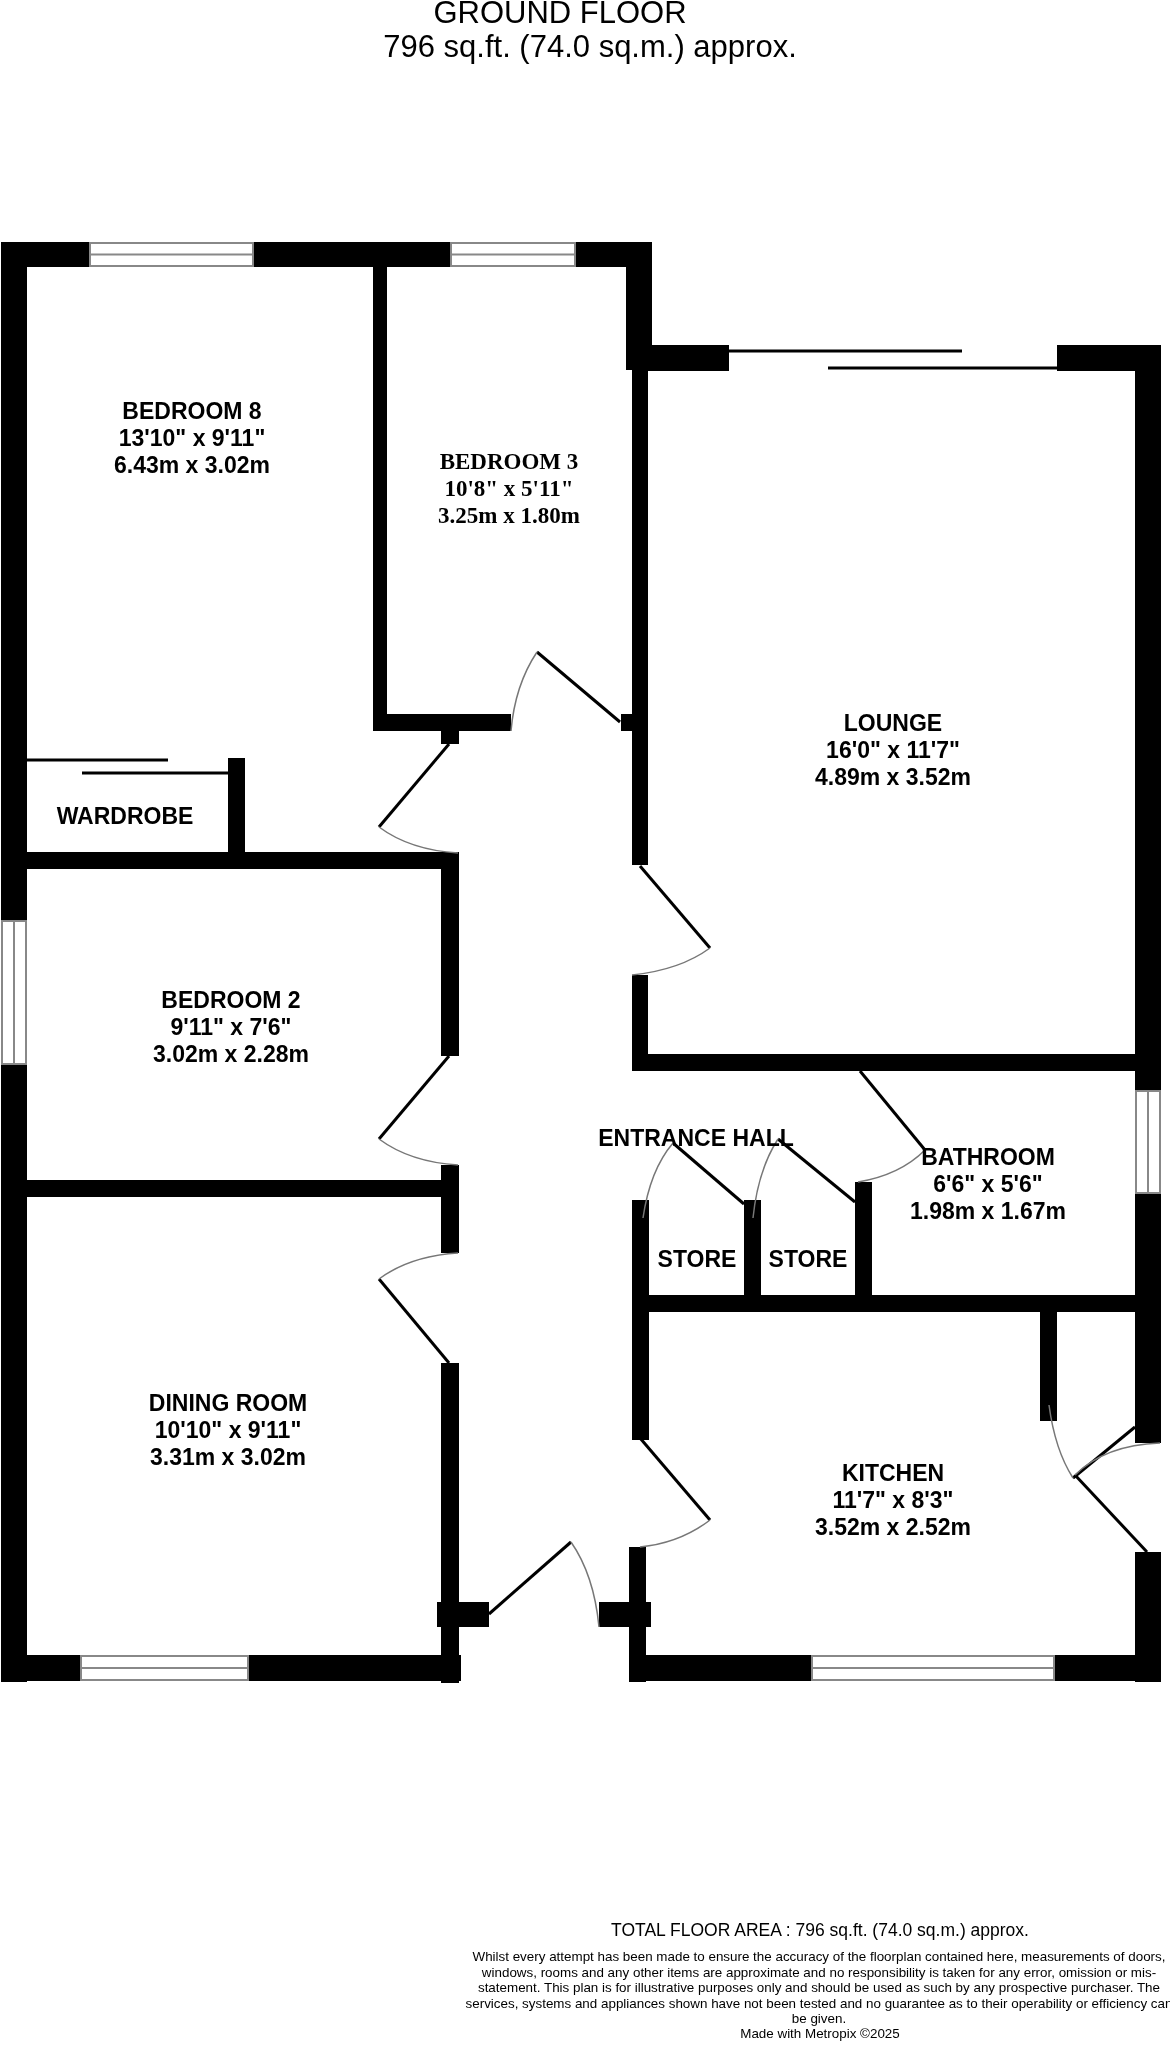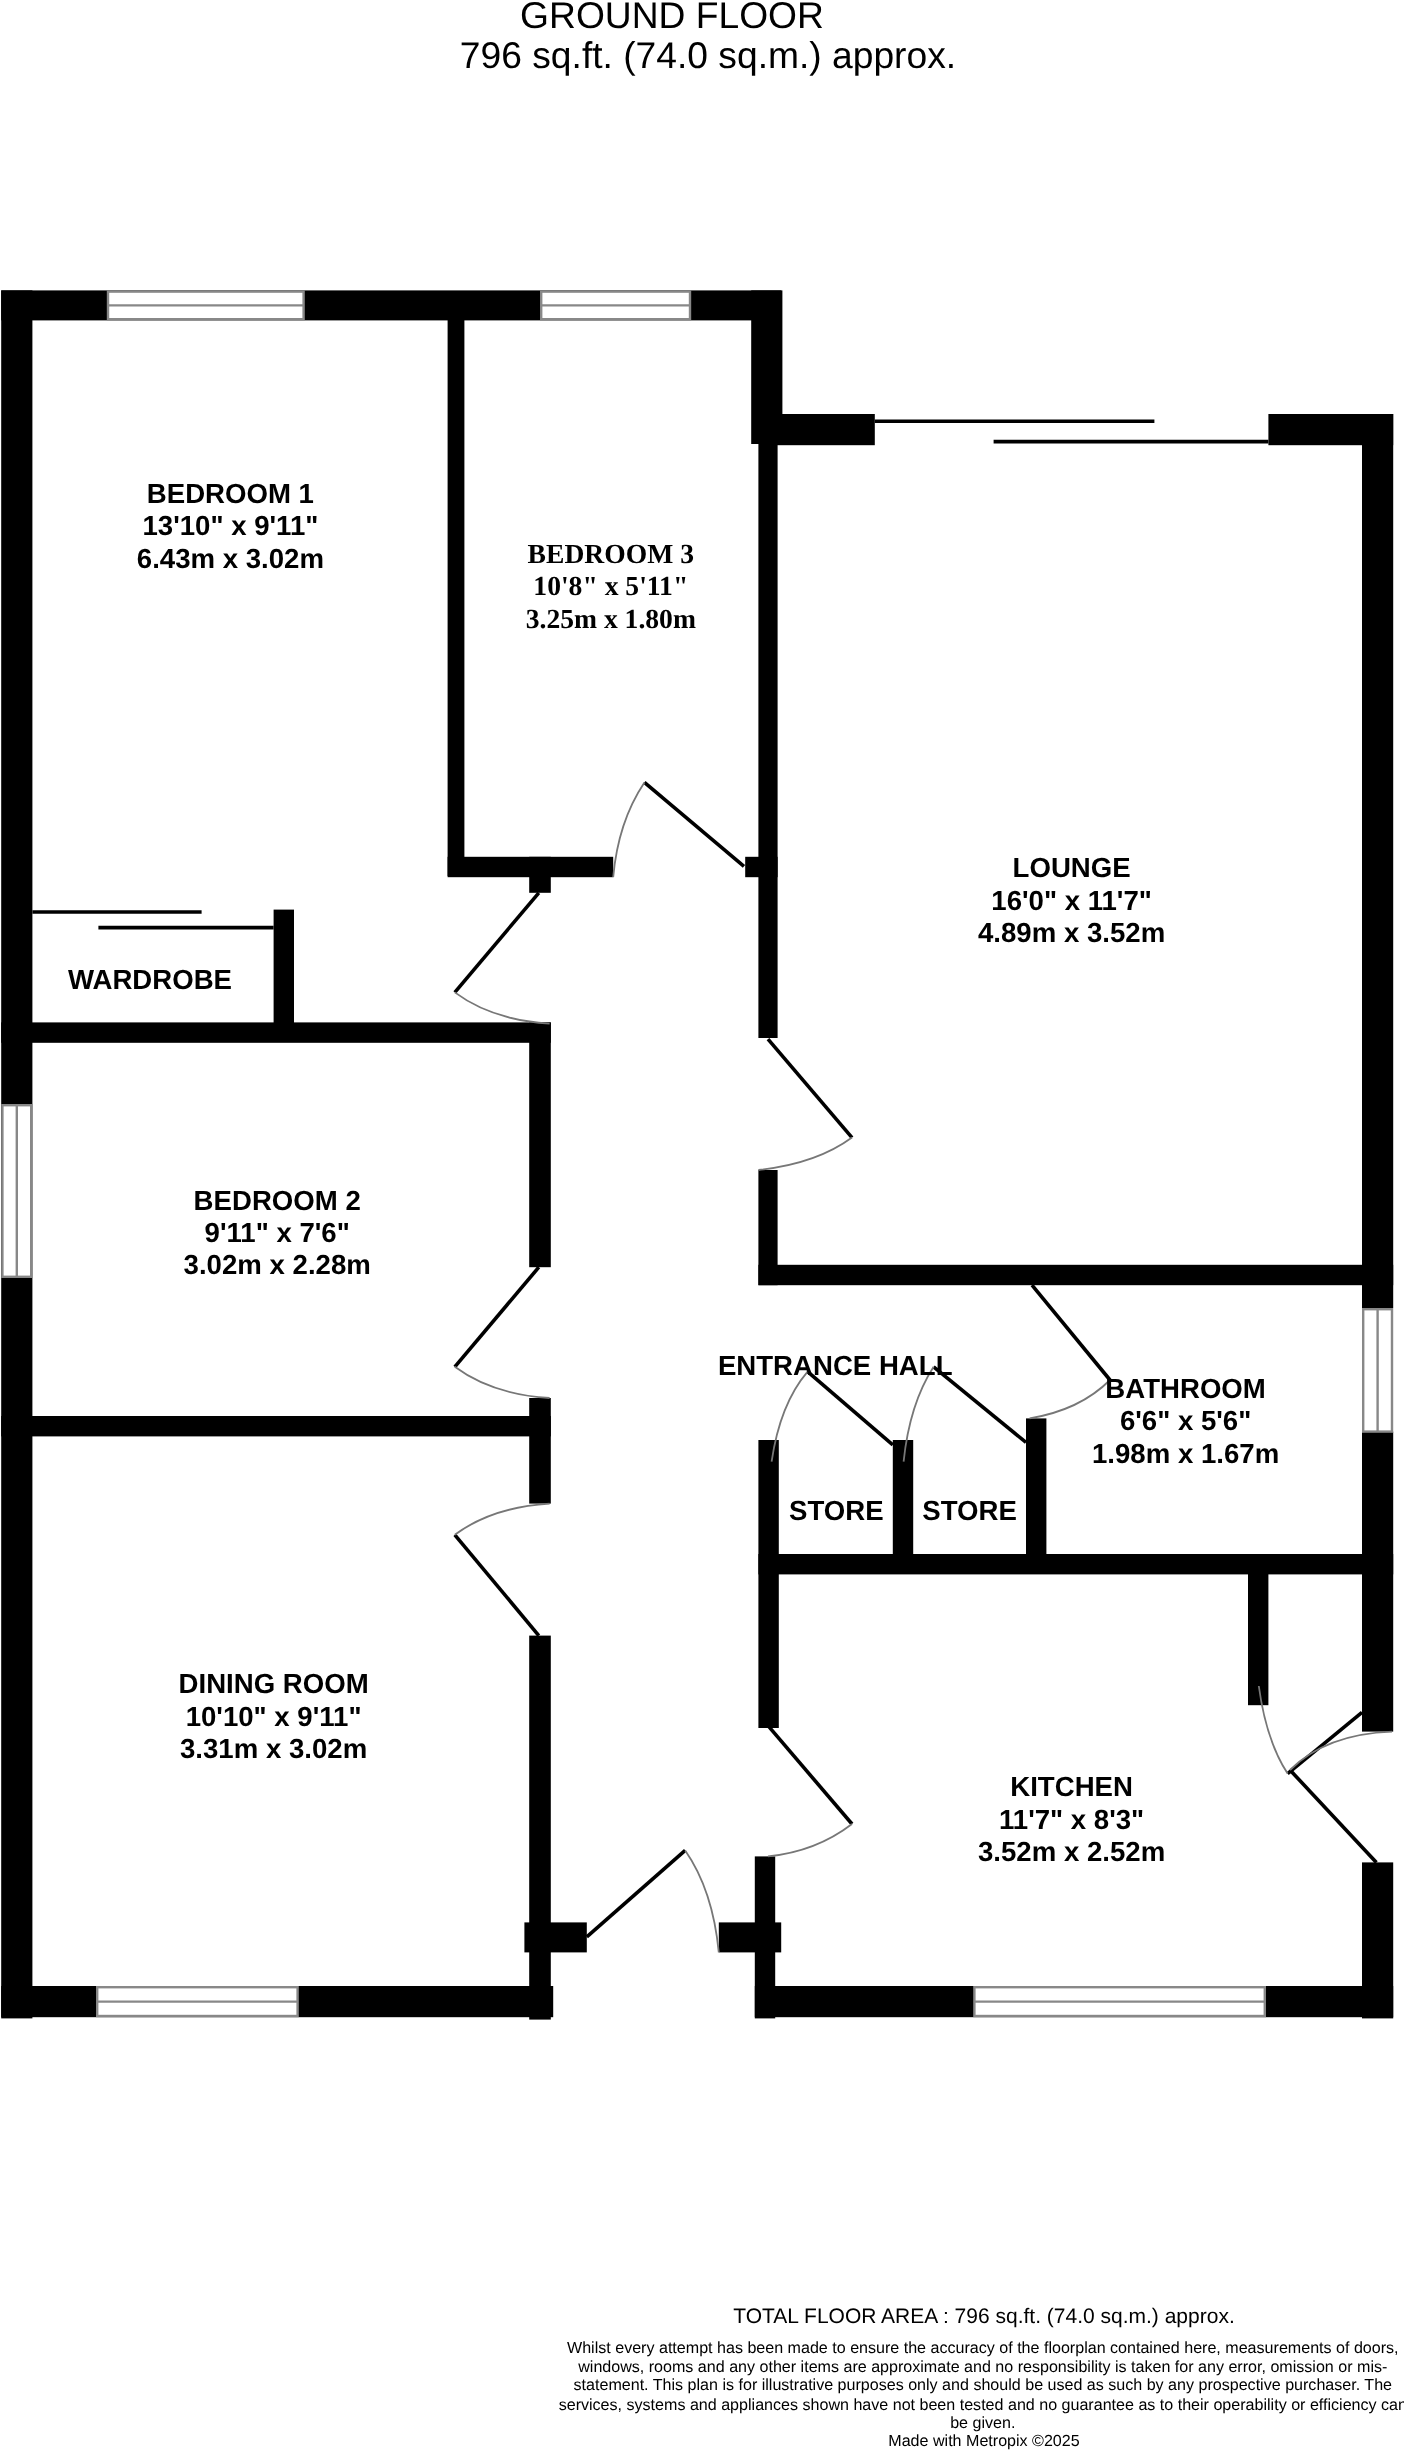--- a/index.html
+++ b/index.html
@@ -174,21 +174,21 @@
     </g>
 
     <g>
       <line x1="1075" y1="1475" x2="1147" y2="1552" stroke="#000" stroke-width="3"></line>
       <path d="M 1075 1475 Q 1105 1445 1160 1443" stroke="#777" stroke-width="1.5"></path>
     </g>
   </g>
 </svg>
 
 <div class="room-label" style="left:192px; top:398px;">
-  <div>BEDROOM 1</div>
+  <div>BEDROOM 8</div>
   <div>13'10"  x 9'11"</div>
   <div>6.43m  x 3.02m</div>
 </div>
 
 <div class="room-label" style="left:509px; top:448px;font-family:Liberation Serif, serif;">
   <div>BEDROOM 3</div>
   <div>10'8"  x 5'11"</div>
   <div>3.25m  x 1.80m</div>
 </div>
 
@@ -225,21 +225,21 @@
 <div class="room-label" style="left:808px; top:1246px;">
   <div>STORE</div>
 </div>
 
 <div class="room-label" style="left:228px; top:1390px;">
   <div>DINING ROOM</div>
   <div>10'10"  x 9'11"</div>
   <div>3.31m  x 3.02m</div>
 </div>
 
-<div class="room-label" style="left:893px; top:1460px;margin-top:16px;">
+<div class="room-label" style="left:893px; top:1460px;">
   <div>KITCHEN</div>
   <div>11'7"  x 8'3"</div>
   <div>3.52m  x 2.52m</div>
 </div>
 
 <div class="footer-total">TOTAL FLOOR AREA : 796 sq.ft. (74.0 sq.m.) approx.</div>
 <div class="footer-disclaimer">Whilst every attempt has been made to ensure the accuracy of the floorplan contained here, measurements of doors, windows, rooms and any other items are approximate and no responsibility is taken for any error, omission or mis-statement. This plan is for illustrative purposes only and should be used as such by any prospective purchaser. The services, systems and appliances shown have not been tested and no guarantee as to their operability or efficiency can be given.</div>
 <div class="footer-credit">Made with Metropix ©2025</div>
 
 </body></html>

